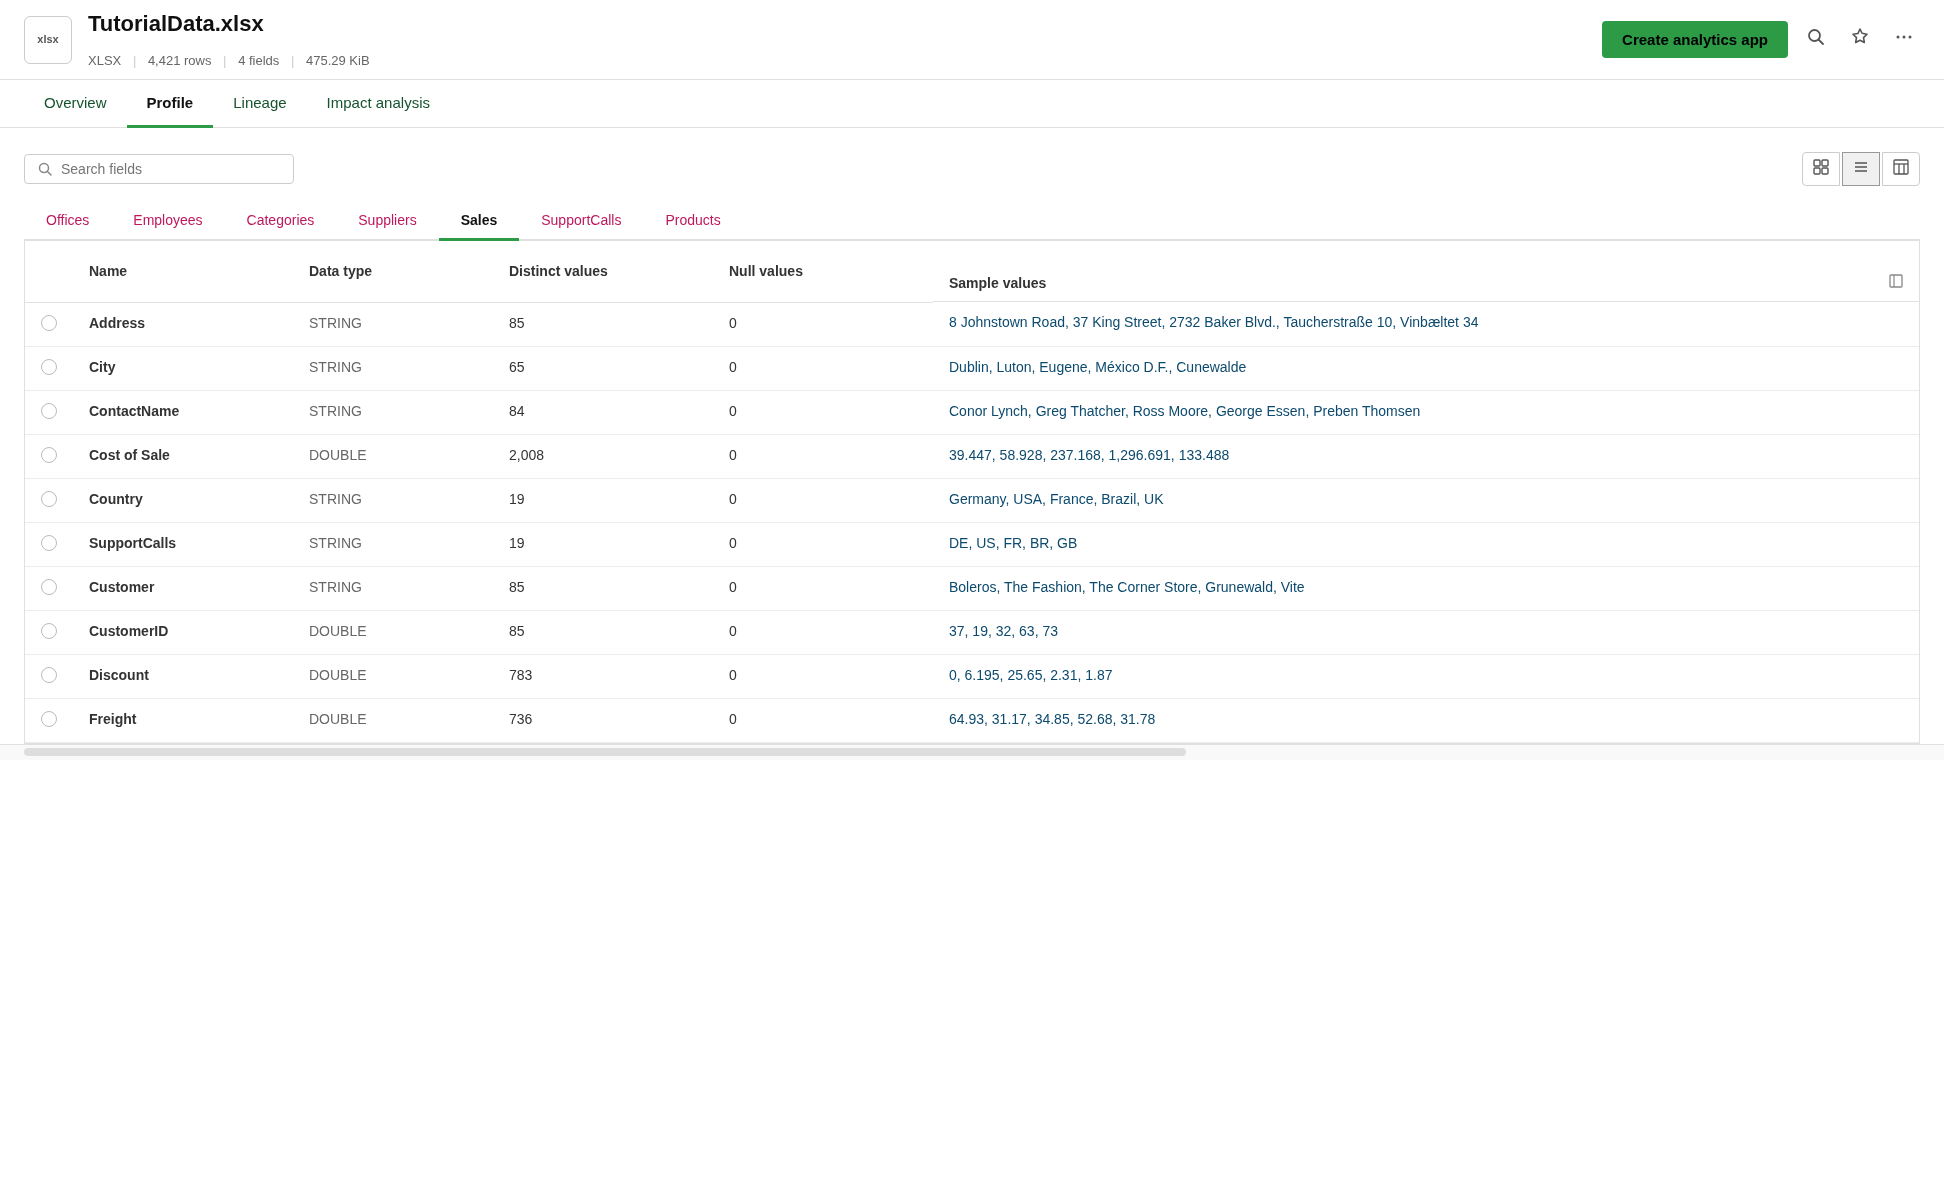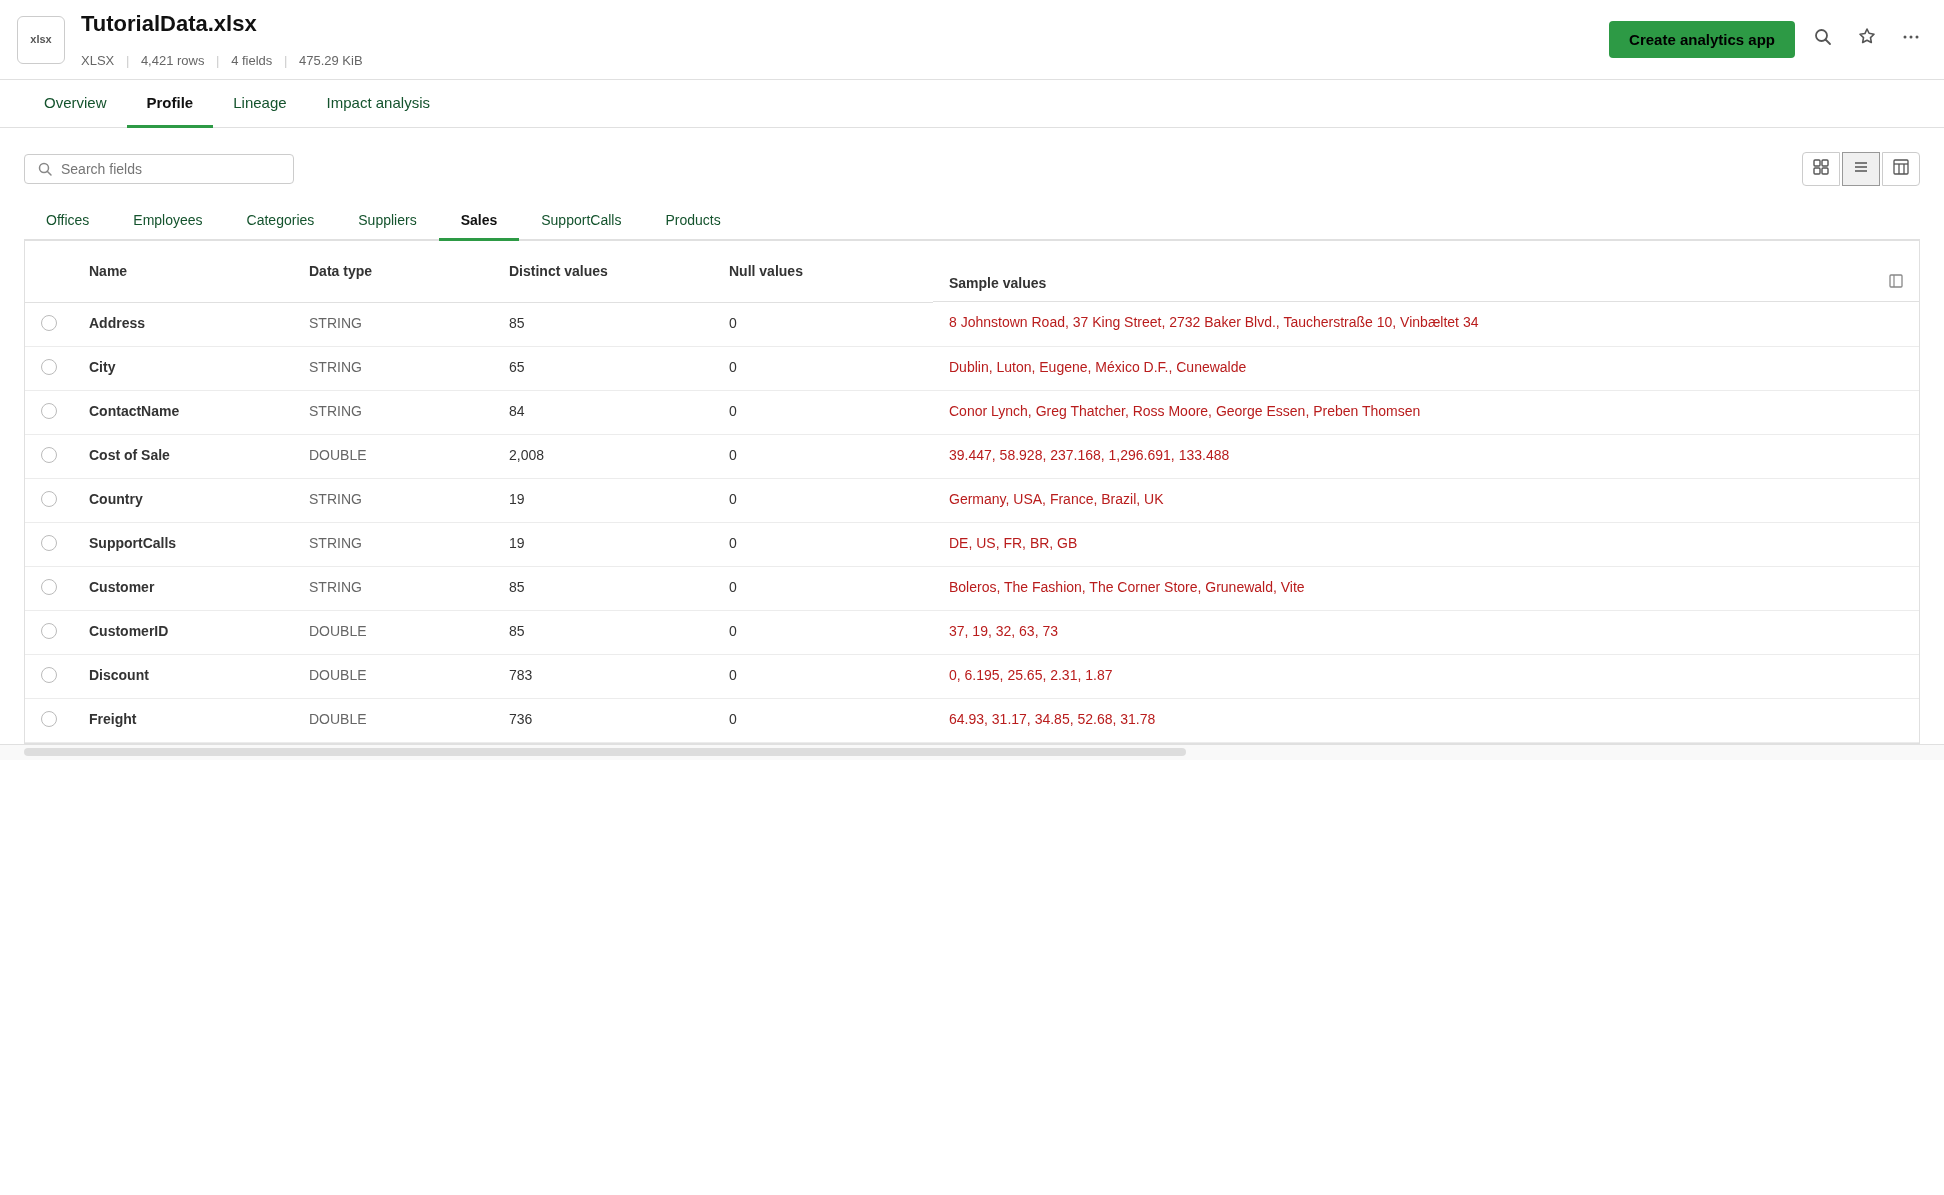--- a/index.html
+++ b/index.html
@@ -2,21 +2,21 @@
 <html><head>
   <meta charset="utf-8">
   <style>
     * { box-sizing: border-box; margin: 0; padding: 0; }
     body { font-family: 'Segoe UI', Arial, sans-serif; font-size: 14px; color: #333; background: #fff; overflow-x: hidden; }
 
     
     .app-header {
       display: flex;
       align-items: center;
-      padding: 12px 17px;
+      padding: 12px 24px;
       border-bottom: 1px solid #e0e0e0;
       height: 80px;
     }
     .file-icon {
       width: 48px;
       height: 48px;
       border: 1px solid #ccc;
       border-radius: 6px;
       display: flex;
       align-items: center;
@@ -127,21 +127,21 @@
     
     .sheet-tabs {
       display: flex;
       border-bottom: 2px solid #e0e0e0;
       gap: 0;
       padding: 0;
     }
     .sheet-tab {
       padding: 10px 22px;
       font-size: 14px;
-      color: #14532d;
+      color: #be185d;
       cursor: pointer;
       border-bottom: 3px solid transparent;
       margin-bottom: -2px;
     }
     .sheet-tab.active {
       color: #111;
       border-bottom: 3px solid #2d9a45;
       font-weight: 600;
     }
 
@@ -191,21 +191,21 @@
       width: 16px;
       height: 16px;
       border-radius: 50%;
       border: 1.5px solid #bbb;
       display: inline-block;
       cursor: pointer;
       background: #fff;
     }
     .field-name { font-weight: 700; text-align: right; }
     .data-type { color: #666; }
-    .sample-vals { color: #b91c1c; }
+    .sample-vals { color: #0c4a6e; }
 
     
     .table-container::-webkit-scrollbar { width: 8px; }
     .table-container::-webkit-scrollbar-track { background: #f0f0f0; }
     .table-container::-webkit-scrollbar-thumb { background: #ccc; border-radius: 4px; }
 
     
     .bottom-scroll-bar {
       height: 16px;
       border-top: 1px solid #e0e0e0;

